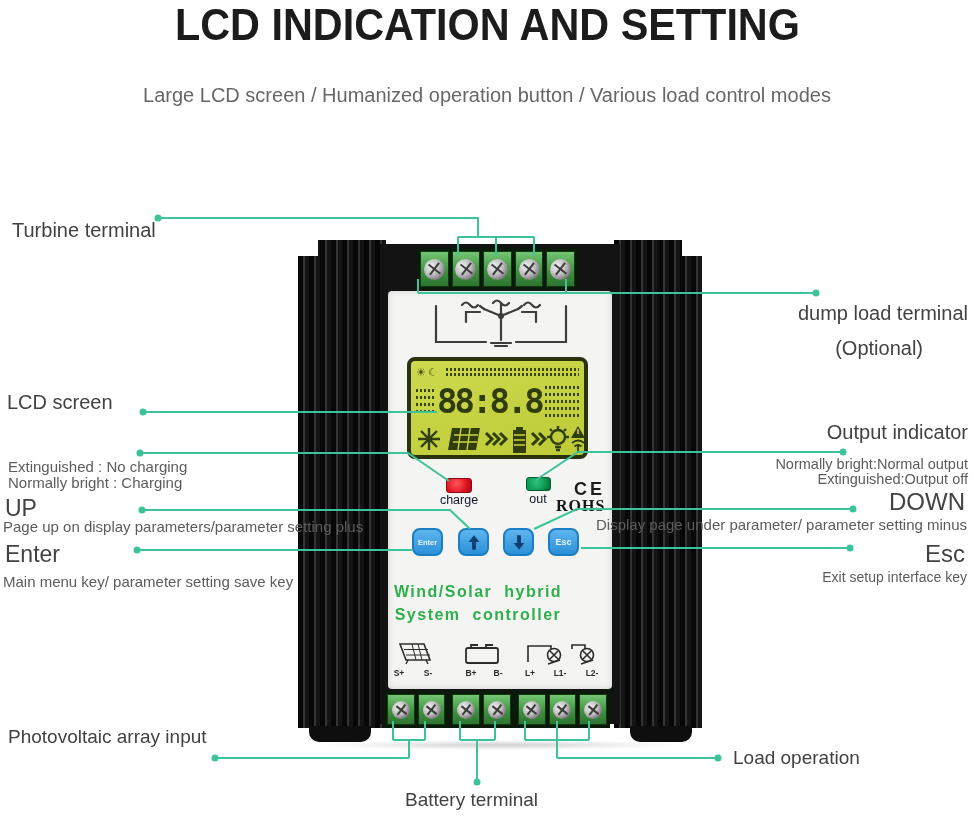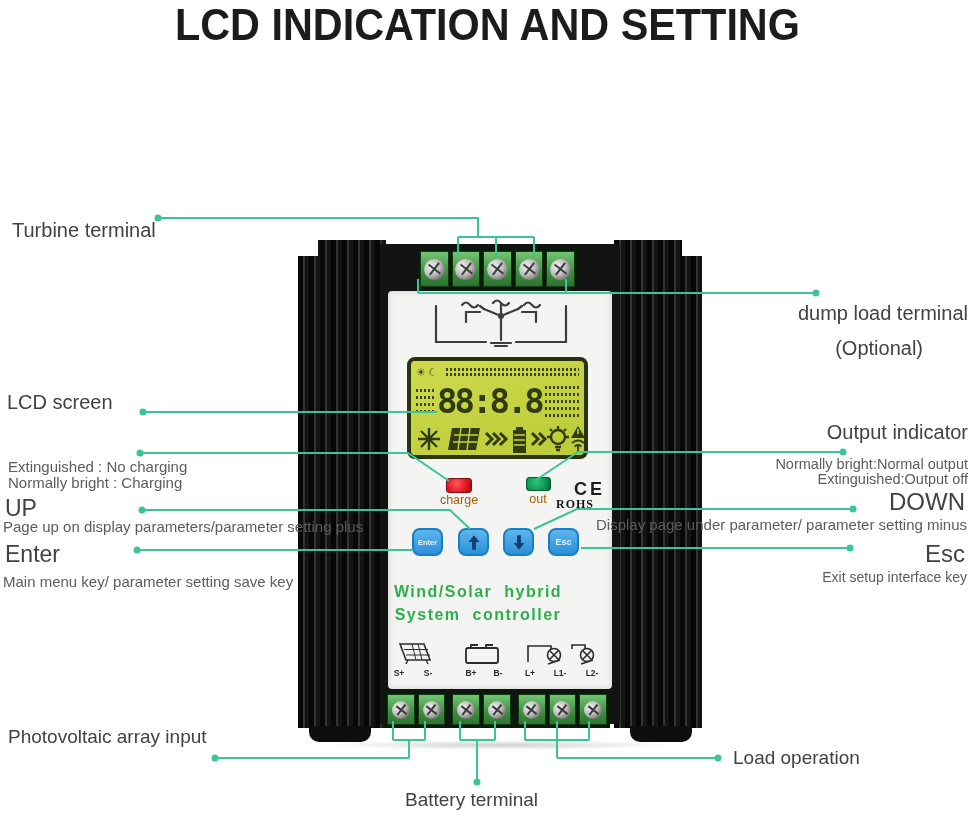--- a/index.html
+++ b/index.html
@@ -57,24 +57,24 @@
   .digits{font-family:"DejaVu Sans Mono",monospace;font-weight:700;font-size:34px;line-height:38px;
           letter-spacing:-3px;color:#313c0e;margin:0 3px;}
   .lcdicons{display:block;margin-top:1px;}
 
   
   .led{position:absolute;border-radius:3px;z-index:3;}
   .led-charge{left:446px;top:478px;width:24px;height:13px;
       background:radial-gradient(circle at 40% 35%,#ff5a5a,#e01423 60%,#9e0a14);border:1px solid #8c0a12;}
   .led-out{left:526px;top:477px;width:23px;height:12px;
       background:radial-gradient(circle at 40% 35%,#2fc07c,#0a9a52 60%,#056338);border:1px solid #055c35;}
-  .ledlbl{position:absolute;font-size:12.5px;color:#a16207;z-index:3;}
+  .ledlbl{position:absolute;font-size:12.5px;color:#0f172a;z-index:3;}
   .cemark{position:absolute;left:574px;top:479px;font-size:18px;font-weight:700;letter-spacing:3px;
           color:#1d1d1d;z-index:3;}
-  .rohs{position:absolute;left:556px;top:497px;font-family:"Liberation Serif",serif;font-size:12px;
+  .rohs{position:absolute;left:556px;top:497px;font-family:"Liberation Serif",serif;font-size:16px;
         font-weight:700;letter-spacing:1px;color:#141414;z-index:3;}
 
   
   .pbtn{position:absolute;top:528px;width:31px;height:28px;border-radius:8px;box-sizing:border-box;
         border:2px solid #1a7ec4;background:linear-gradient(#5fb5ee,#2b90d8);z-index:3;
         display:flex;align-items:center;justify-content:center;}
   .pbtn .t{font-size:7.5px;font-weight:700;color:#eaf4ff;}
   .pbtn .t2{font-size:9px;font-weight:700;color:#eaf4ff;}
 
   
@@ -83,20 +83,21 @@
 
   svg.overlay{position:absolute;left:0;top:0;z-index:5;pointer-events:none;}
   svg.part{position:absolute;z-index:3;}
 </style>
 </head>
 <body>
 
 <div id="page">
 
   <div class="title"><span>LCD INDICATION AND SETTING</span></div>
+  <div class="subtitle">Large LCD screen / Humanized operation button / Various load control modes</div>
 
   <div class="heatsink hs-l dev"></div>
   <div class="heatsink hs-r dev"></div>
   <div class="body-c dev"></div>
   <div class="foot dev" style="left:309px"></div>
   <div class="foot dev" style="left:630px"></div>
   <div class="shadow dev"></div>
   <div class="panel dev"></div>
 
   <div class="tblock tb-top">

